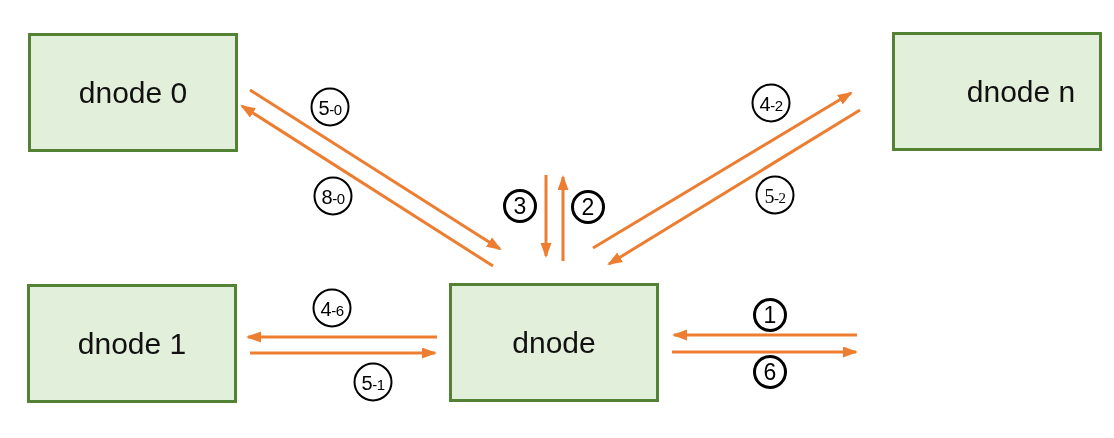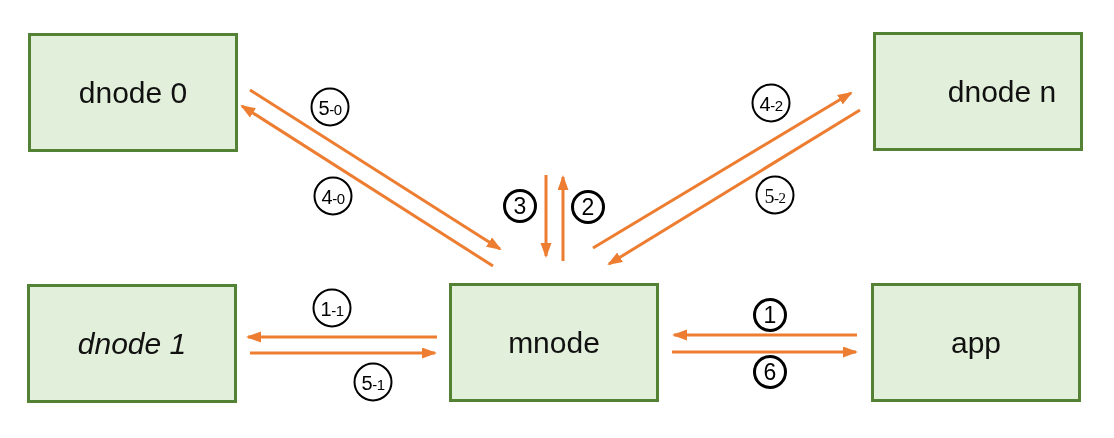--- a/index.html
+++ b/index.html
@@ -95,53 +95,50 @@
     <line x1="860" y1="110" x2="609" y2="264" marker-end="url(#arrowhead)"></line>
     <line x1="437" y1="337" x2="248" y2="337" marker-end="url(#arrowhead)"></line>
     <line x1="250" y1="353" x2="435" y2="353" marker-end="url(#arrowhead)"></line>
     <line x1="857" y1="335" x2="674" y2="335" marker-end="url(#arrowhead)"></line>
     <line x1="672" y1="352" x2="856" y2="352" marker-end="url(#arrowhead)"></line>
   </svg>
 
   <div class="node" style="left:28px; top:33px;">
     <span class="node-label">dnode 0</span>
   </div>
-  <div class="node" style="left:873px; top:32px;padding-left:48px;">
+  <div class="node" style="left:892px; top:32px;padding-left:48px;">
     <span class="node-label">dnode n</span>
   </div>
-  <div class="node" style="left:27px; top:284px;font-style:italic;">
+  <div class="node" style="left:27px; top:284px;">
     <span class="node-label">dnode 1</span>
   </div>
   <div class="node" style="left:449px; top:283px;">
-    <span class="node-label">mnode</span>
-  </div>
-  <div class="node" style="left:871px; top:283px;">
-    <span class="node-label">app</span>
+    <span class="node-label">dnode</span>
   </div>
 
   <div class="badge" style="left:330px; top:107px;">
     <span class="badge-text">5-0</span>
   </div>
   <div class="badge" style="left:333px; top:196px;">
-    <span class="badge-text">4-0</span>
+    <span class="badge-text">8-0</span>
   </div>
   <div class="badge big" style="left:520px; top:206px;">
     <span class="badge-text">3</span>
   </div>
   <div class="badge big" style="left:588px; top:207px;">
     <span class="badge-text">2</span>
   </div>
   <div class="badge" style="left:771px; top:103px;">
     <span class="badge-text">4-2</span>
   </div>
   <div class="badge" style="left:775px; top:195px;font-family:Liberation Serif, serif;">
     <span class="badge-text">5-2</span>
   </div>
   <div class="badge" style="left:332px; top:308px;">
-    <span class="badge-text">1-1</span>
+    <span class="badge-text">4-6</span>
   </div>
   <div class="badge" style="left:333px; top:382px;margin-left:40px;">
     <span class="badge-text">5-1</span>
   </div>
   <div class="badge big" style="left:770px; top:315px;">
     <span class="badge-text">1</span>
   </div>
   <div class="badge big" style="left:770px; top:372px;">
     <span class="badge-text">6</span>
   </div>

